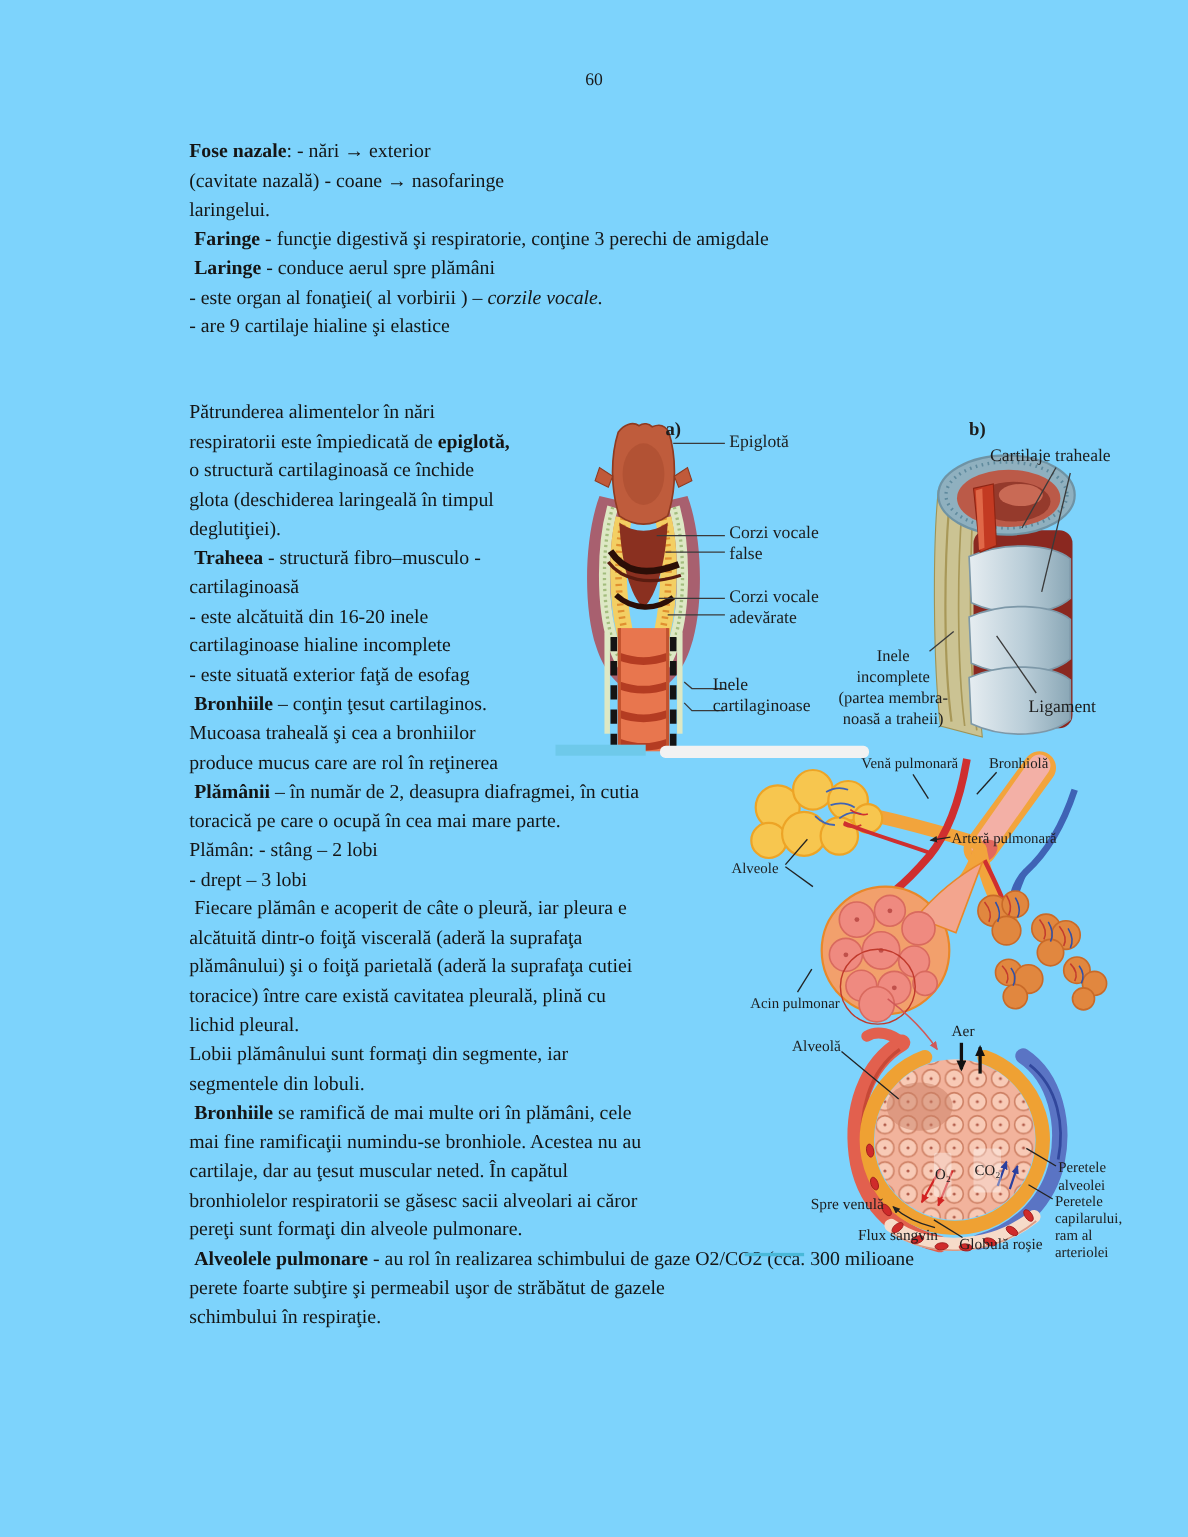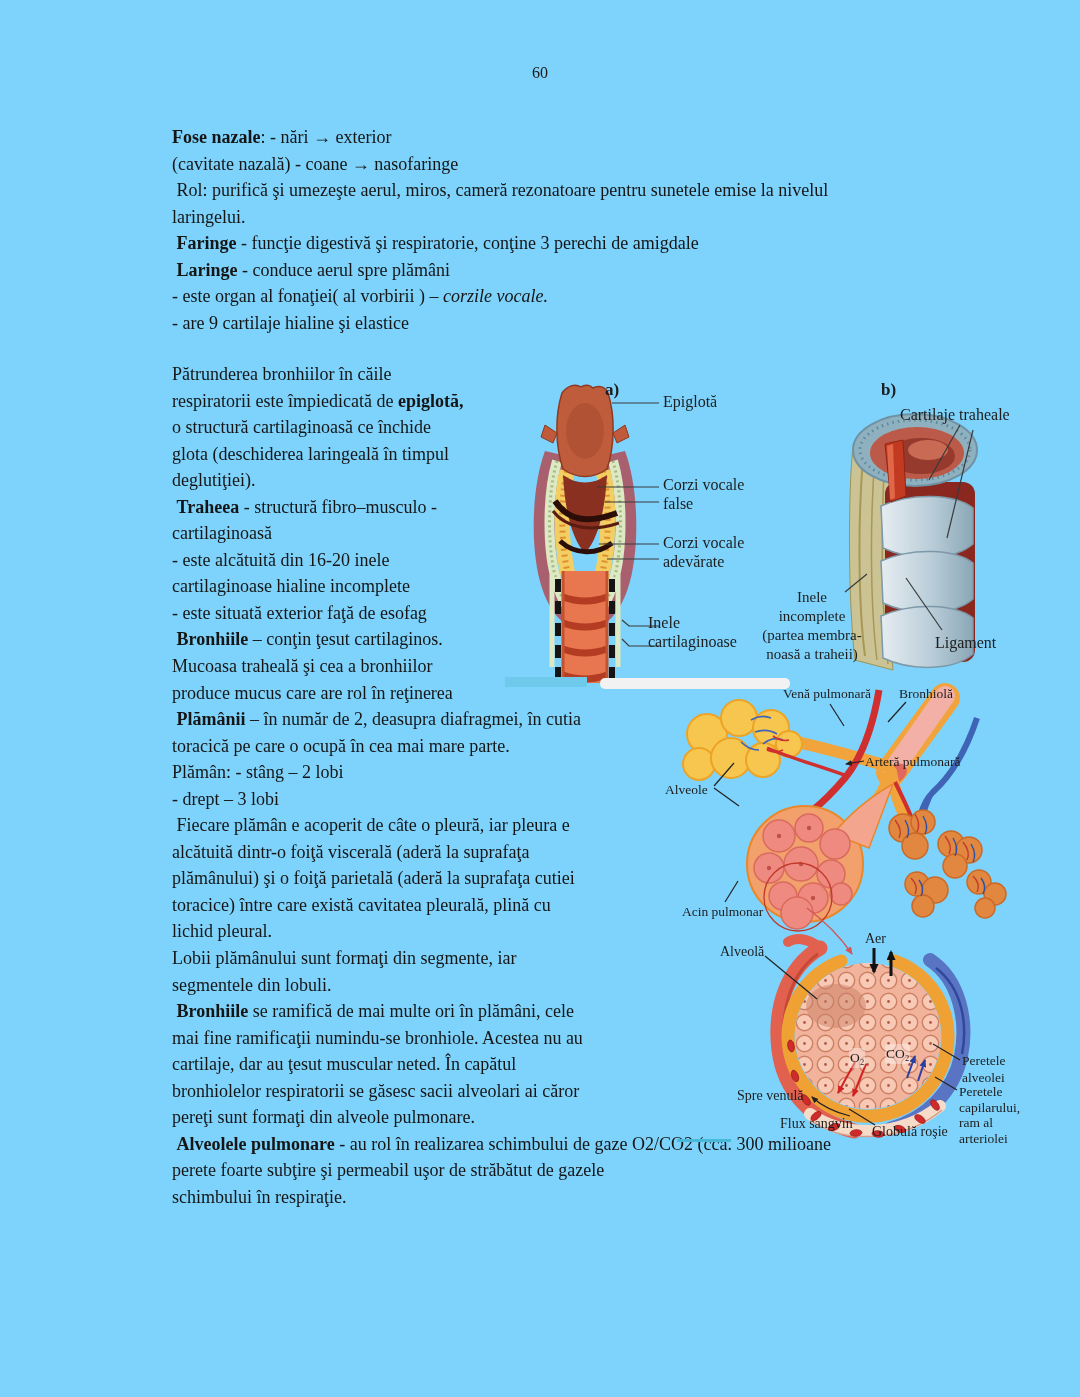--- a/index.html
+++ b/index.html
@@ -16,48 +16,47 @@
   .fig{position:absolute;}
   .fig svg{position:absolute;overflow:visible;}
   .lbl{position:absolute;white-space:pre;color:#1d1d1d;}
   .lblc{position:absolute;text-align:center;color:#1d1d1d;}
   .fig1{left:505px;top:380px;width:545px;height:310px;font-size:16px;}
   .fig1 .bb{font-weight:bold;font-size:17px;}
   .fig1 .lblc{font-size:15px;line-height:19px;}
   .fig2{left:655px;top:686px;width:410px;height:262px;font-size:13.5px;}
   .fig3{left:668px;top:928px;width:402px;height:230px;font-size:13.5px;}
   .fig3 .f14{font-size:14px;text-align:right;}
-  .fig3 .gas{background:rgba(255,255,255,0.35);border-radius:3px;padding:2px 1px;}
+  .fig3 .gas{background:rgba(255,255,255,0.35);border-radius:3px;padding:12px 1px;}
   .fig3 .lblc,.fig3 .lblk{position:absolute;color:#1d1d1d;}
   .palv{line-height:17px;}
   .pcap{line-height:15.5px;}
   .bar{position:absolute;}
   #bar-blue{left:505px;top:677px;width:82px;height:10px;background:#6ec9ea;}
   #bar-gray{left:600px;top:678px;width:190px;height:11px;background:#f2f2f2;border-radius:5px;}
   #bar-cyan{left:677px;top:1139px;width:54px;height:3px;background:#49b9d9;}
 </style>
 </head>
 <body>
 
 <div class="page">
 
   <div class="pagenum">60</div>
 
   <div class="textblock intro">
       <div class="tline"><span class="b">Fose nazale</span><span>: - nări → exterior</span></div>
       <div class="tline"><span>(cavitate nazală) - coane → nasofaringe</span></div>
-      <div class="tline"><span> Rol: purifică şi umezeşte aerul, miros, cameră rezonatoare pentru sunetele emise la nivelul</span></div>
       <div class="tline"><span>laringelui.</span></div>
       <div class="tline"><span> </span><span class="b">Faringe</span><span> - funcţie digestivă şi respiratorie, conţine 3 perechi de amigdale</span></div>
       <div class="tline"><span> </span><span class="b">Laringe</span><span> - conduce aerul spre plămâni</span></div>
       <div class="tline"><span>- este organ al fonaţiei( al vorbirii ) – </span><span class="iu">corzile vocale.</span></div>
       <div class="tline"><span>- are 9 cartilaje hialine şi elastice</span></div>
     </div>
   <div class="textblock main">
-      <div class="tline"><span>Pătrunderea bronhiilor în căile</span></div>
+      <div class="tline"><span>Pătrunderea alimentelor în nări</span></div>
       <div class="tline"><span>respiratorii este împiedicată de </span><span class="b">epiglotă,</span></div>
       <div class="tline"><span>o structură cartilaginoasă ce închide</span></div>
       <div class="tline"><span>glota (deschiderea laringeală în timpul</span></div>
       <div class="tline"><span>deglutiţiei).</span></div>
       <div class="tline"><span> </span><span class="b">Traheea</span><span> - structură fibro–musculo -</span></div>
       <div class="tline"><span>cartilaginoasă</span></div>
       <div class="tline"><span>- este alcătuită din 16-20 inele</span></div>
       <div class="tline"><span>cartilaginoase hialine incomplete</span></div>
       <div class="tline"><span>- este situată exterior faţă de esofag</span></div>
       <div class="tline"><span> </span><span class="b">Bronhiile</span><span> – conţin ţesut cartilaginos.</span></div>

